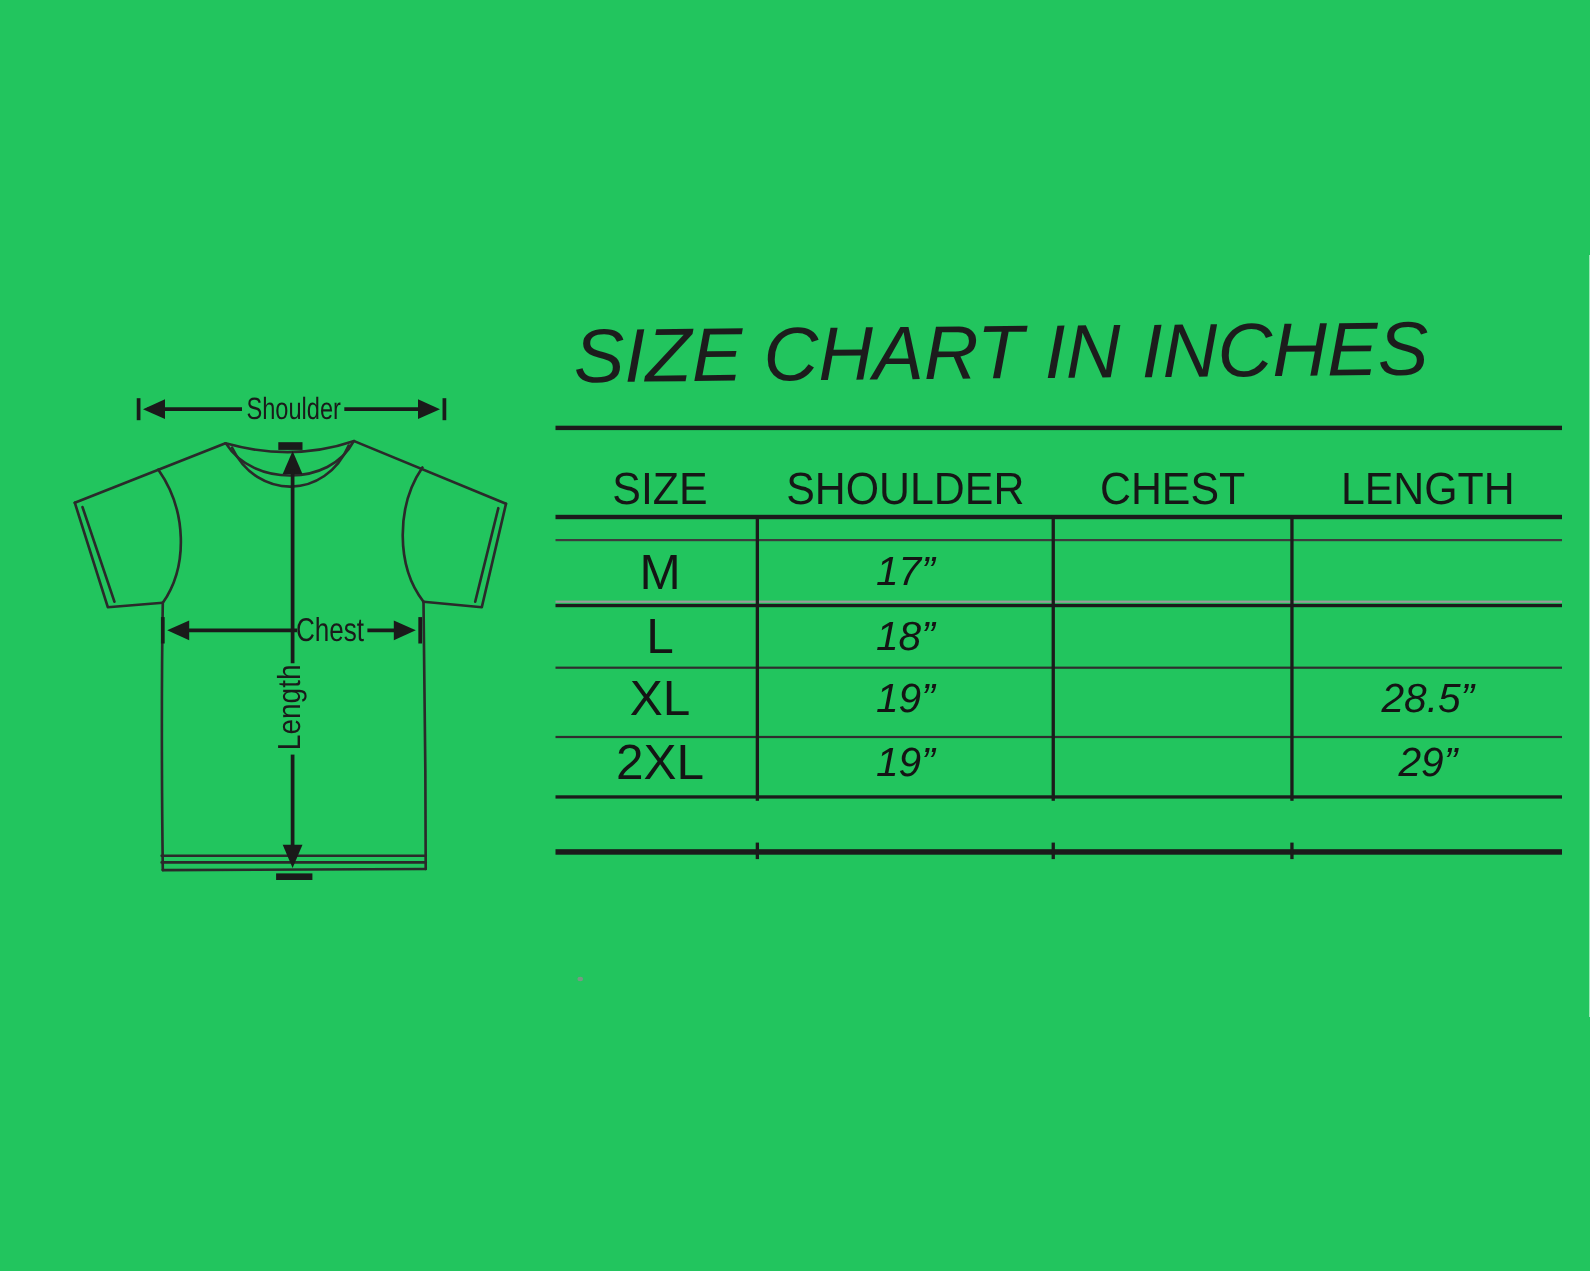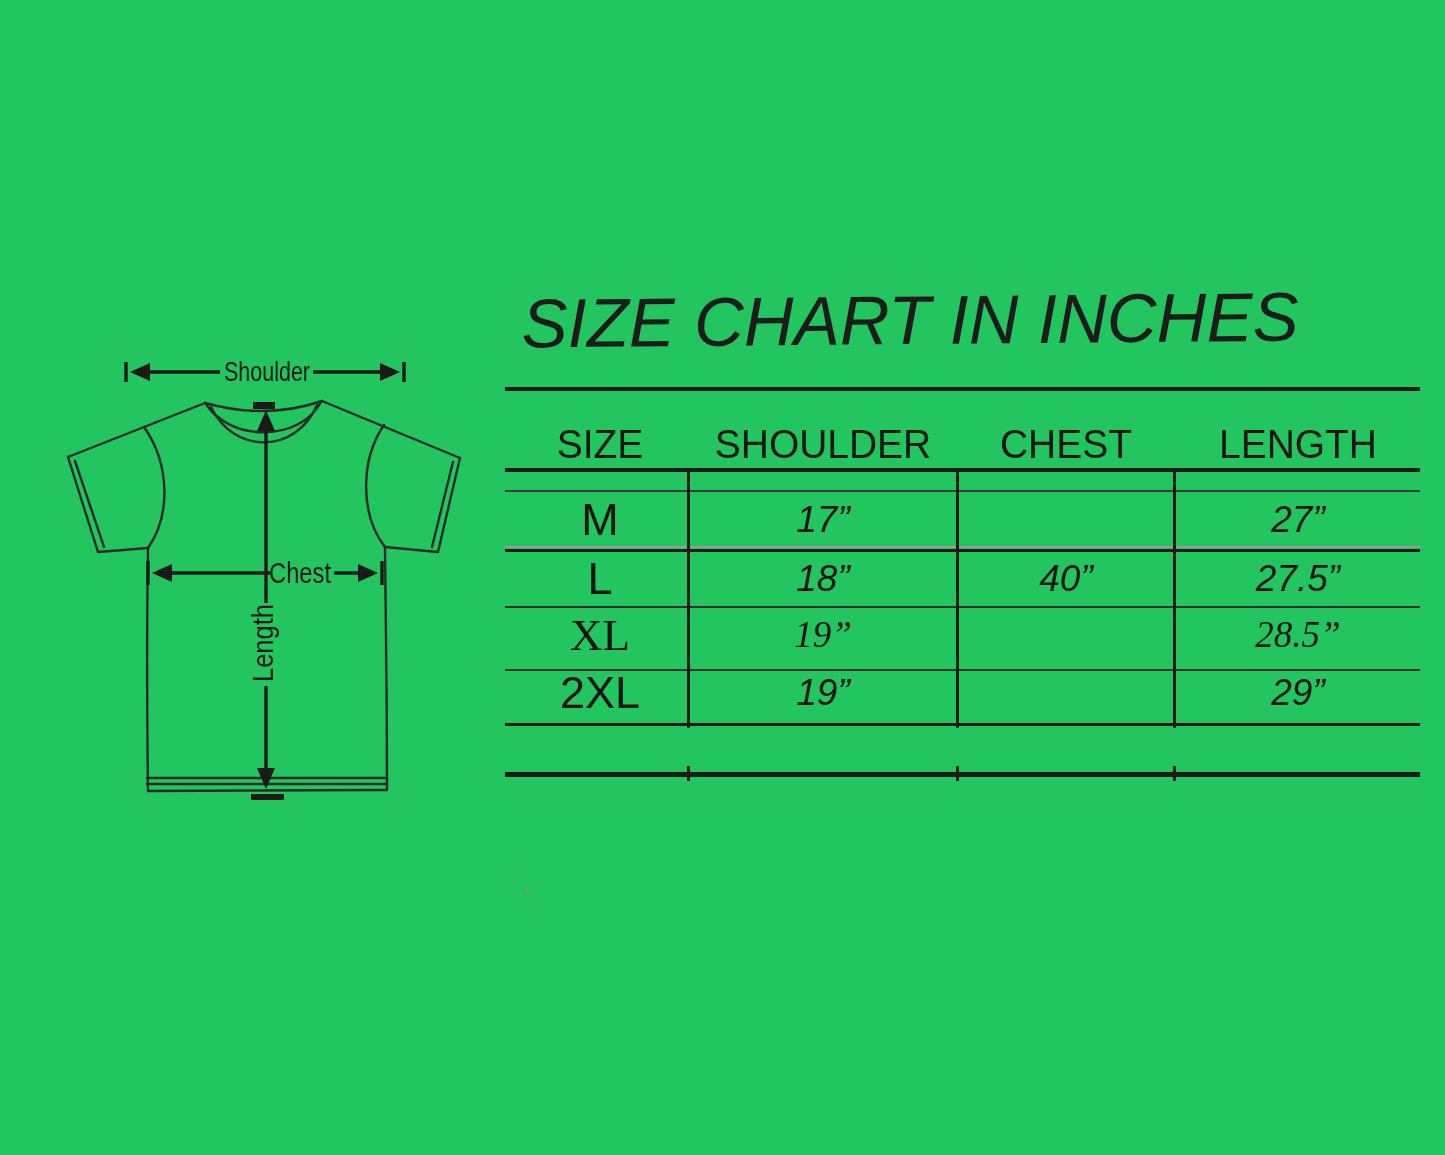--- a/index.html
+++ b/index.html
@@ -29,21 +29,21 @@
   .vnub{position:absolute;top:766px;height:15px;width:3px;background:#1b1b1b;}
   
   .cell{position:absolute;height:46px;line-height:46px;text-align:center;white-space:nowrap;}
   .hdr{top:421px;font-size:41px;font-weight:400;transform:scaleX(.95);letter-spacing:0px;color:#161616;}
   .sizecell{font-size:45px;color:#141414;}
   .val{font-size:37px;font-style:italic;color:#141414;}
   .c1{left:510px;width:180px;}
   .c2{left:690px;width:266px;}
   .c3{left:959px;width:214px;}
   .c4{left:1176px;width:244px;}
-  .r1{top:497px;}.r2{top:556px;}.r3{top:612px;font-family:Liberation Serif, serif;}.r4{top:670px;}
+  .r1{top:497px;}.r2{top:556px;}.r3{top:612px;}.r4{top:670px;}
   
   .shirt{position:absolute;left:20px;top:350px;width:480px;height:470px;}
   .shirt text{font-family:"Liberation Sans",sans-serif;fill:#1a1a1a;}
   
   .speck{position:absolute;left:525px;top:888px;width:5px;height:4px;border-radius:50%;
          background:#8d8d8d;opacity:.8;}
 </style>
 </head>
 <body>
 
@@ -127,26 +127,23 @@
   <div class="vnub v2"></div>
   <div class="vnub v3"></div>
 
   <div class="cell hdr c1">SIZE</div>
   <div class="cell hdr c2">SHOULDER</div>
   <div class="cell hdr c3">CHEST</div>
   <div class="cell hdr c4">LENGTH</div>
 
   <div class="cell sizecell c1 r1">M</div>
   <div class="cell val c2 r1">17”</div>
-  <div class="cell val c4 r1">27”</div>
 
   <div class="cell sizecell c1 r2">L</div>
   <div class="cell val c2 r2">18”</div>
-  <div class="cell val c3 r2">40”</div>
-  <div class="cell val c4 r2">27.5”</div>
 
   <div class="cell sizecell c1 r3">XL</div>
   <div class="cell val c2 r3">19”</div>
   <div class="cell val c4 r3">28.5”</div>
 
   <div class="cell sizecell c1 r4">2XL</div>
   <div class="cell val c2 r4">19”</div>
   <div class="cell val c4 r4">29”</div>
 
   <div class="speck"></div>

